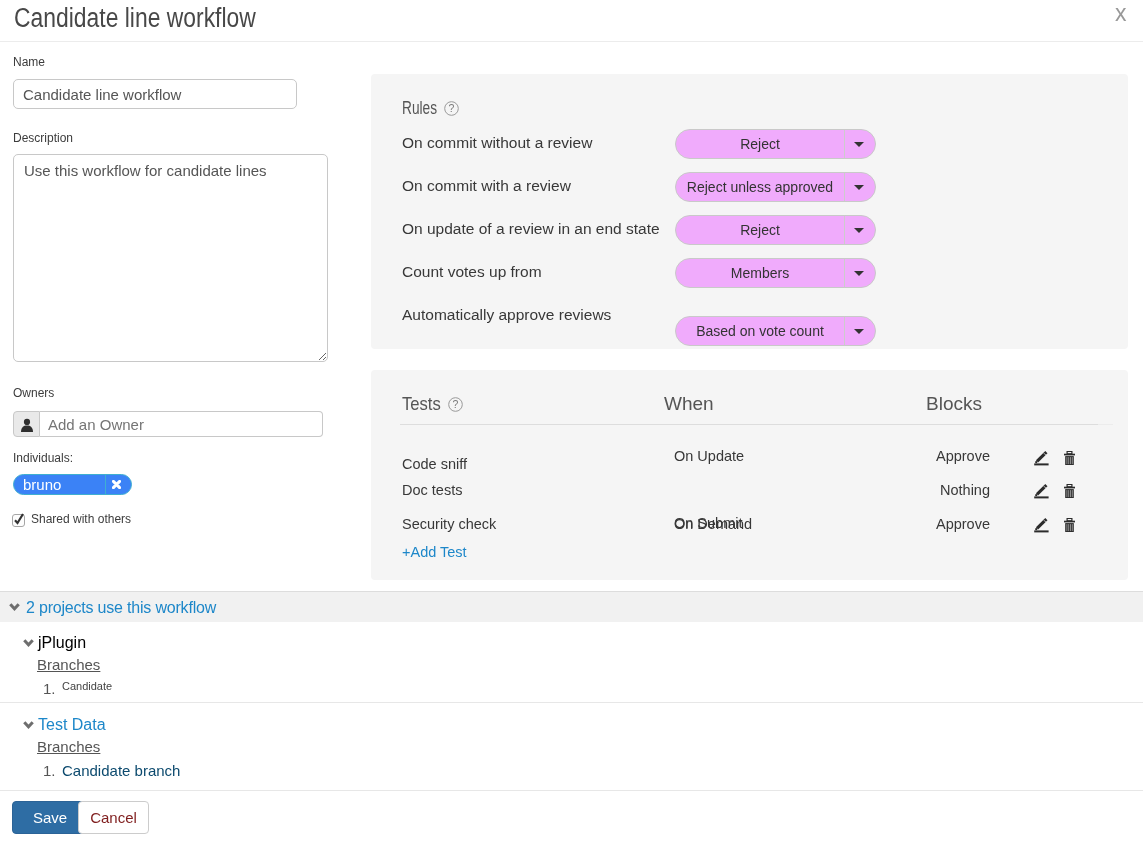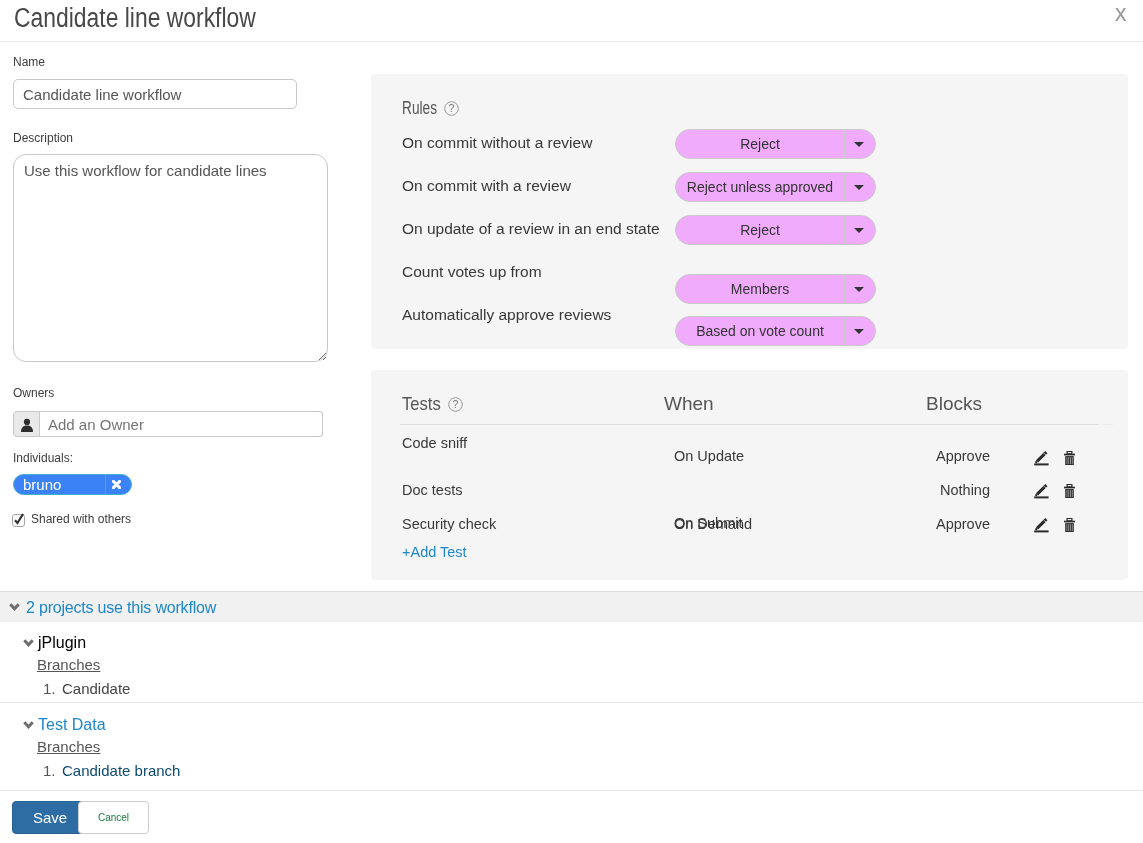--- a/index.html
+++ b/index.html
@@ -21,21 +21,21 @@
 <body>
 <div id="page">
 
   <div class="abs" style="left:0; top:0; width:1143px; height:42px; border-bottom:1px solid #ececec;"></div>
   <div class="abs" style="left:14px; top:3px; font-size:27px; font-weight:300; color:#484848; transform:scaleX(0.848); transform-origin:0 0; white-space:nowrap;">Candidate line workflow</div>
   <div class="abs" style="left:1115px; top:0px; font-size:23px; color:#999;">x</div>
 
   <div class="abs lbl" style="left:13px; top:55px;">Name</div>
   <input class="abs" style="left: 13px; top: 79px; width: 284px; height: 30px; border: 1px solid rgb(200, 200, 200); border-radius: 5px; padding-left: 9px; font-size: 15px; color: rgb(85, 85, 85);" value="Candidate line workflow">
   <div class="abs lbl" style="left:13px; top:131px;">Description</div>
-  <textarea class="abs" style="left: 13px; top: 154px; width: 315px; height: 208px; border: 1px solid rgb(200, 200, 200); border-radius: 13px; padding: 6px 10px; font-size: 15px; color: rgb(85, 85, 85); line-height: 19px;">Use this workflow for candidate lines</textarea>
+  <textarea class="abs" style="left: 13px; top: 154px; width: 315px; height: 208px; border: 1px solid rgb(200, 200, 200); border-radius: 5px; padding: 6px 10px; font-size: 15px; color: rgb(85, 85, 85); line-height: 19px;">Use this workflow for candidate lines</textarea>
   <div class="abs lbl" style="left:13px; top:386px;">Owners</div>
   <div class="abs" style="left:13px; top:411px; width:310px; height:26px;">
     <div style="position:absolute; left:0; top:0; width:27px; height:26px; background:#e9e9e9; border:1px solid #c8c8c8; border-radius:4px 0 0 4px;">
       <svg width="14" height="14" style="position:absolute; left:6px; top:6px;" viewBox="0 0 14 14">
           <circle cx="7" cy="3.9" r="3.1" fill="#2e2e2e"></circle>
           <path d="M1.0 14 C1.0 9.2 3.6 7.4 7 7.4 C10.4 7.4 13.0 9.2 13.0 14 Z" fill="#2e2e2e"></path>
         </svg>
     </div>
     <input style="position: absolute; left: 27px; top: 0px; width: 283px; height: 26px; border-top: 1px solid rgb(200, 200, 200); border-right: 1px solid rgb(200, 200, 200); border-bottom: 1px solid rgb(200, 200, 200); border-image: initial; border-left: none; border-radius: 0px 4px 4px 0px; padding-left: 8px; font-size: 15px; color: rgb(85, 85, 85);" placeholder="Add an Owner">
   </div>
@@ -75,21 +75,21 @@
     </div>
 
   <div class="abs rowlbl" style="left:402px; top:220px;">On update of a review in an end state</div>
   <div class="btn-split" style="top:215px;">
       <div class="txt">Reject</div>
       <div class="div"></div>
       <div class="car"></div>
     </div>
 
   <div class="abs rowlbl" style="left:402px; top:263px;">Count votes up from</div>
-  <div class="btn-split" style="top:274px;">
+  <div class="btn-split" style="top:258px;">
       <div class="txt">Members</div>
       <div class="div"></div>
       <div class="car"></div>
     </div>
 
   <div class="abs rowlbl" style="left:402px; top:306px;">Automatically approve reviews</div>
   <div class="btn-split" style="top:316px;">
       <div class="txt">Based on vote count</div>
       <div class="div"></div>
       <div class="car"></div>
@@ -99,21 +99,21 @@
   <div class="abs ptitle" style="left:402px; top:393px; transform:scaleX(0.875); transform-origin:0 0;">Tests</div>
   <svg class="abs" style="left:448px; top:397px;" width="15" height="15" viewBox="0 0 15 15">
       <circle cx="7.5" cy="7.5" r="6.8" fill="none" stroke="#999"></circle>
       <text x="7.5" y="11" font-size="10.5" fill="#7a7a7a" text-anchor="middle" font-family="Liberation Sans">?</text>
     </svg>
   <div class="abs ptitle" style="left:664px; top:393px;">When</div>
   <div class="abs ptitle" style="left:926px; top:393px;">Blocks</div>
   <div class="abs" style="left:400px; top:424px; width:698px; height:1px; background:#ddd;"></div>
   <div class="abs" style="left:1098px; top:424px; width:15px; height:1px; background:#ececec;"></div>
 
-  <div class="cell" style="left:402px; top:435px;">Code sniff</div>
+  <div class="cell" style="left:402px; top:456px;">Code sniff</div>
   <div class="cell" style="left:674px; top:448px;">On Update</div>
   <div class="cell" style="left:890px; top:448px; width:100px; text-align:right;">Approve</div>
 
   <div class="cell" style="left:402px; top:482px;">Doc tests</div>
   <div class="cell" style="left:674px; top:482px;margin-top:33px;">On Submit</div>
   <div class="cell" style="left:890px; top:482px; width:100px; text-align:right;">Nothing</div>
 
   <div class="cell" style="left:402px; top:515.5px;">Security check</div>
   <div class="cell" style="left:674px; top:515.5px;">On Demand</div>
   <div class="cell" style="left:890px; top:515.5px; width:100px; text-align:right;">Approve</div>
@@ -164,27 +164,27 @@
       <path d="M1.3 2.2 L5.5 6.8 L9.7 2.2" stroke="#6e6e6e" stroke-width="3" fill="none"></path>
     </svg>
   <div class="abs" style="left:26px; top:599px; font-size:16px; color:#1d87c9; letter-spacing:-0.2px; white-space:nowrap;">2 projects use this workflow</div>
 
   <svg class="abs" style="left:23px; top:638px;" width="11" height="9" viewBox="0 0 11 9">
       <path d="M1.3 2.2 L5.5 6.8 L9.7 2.2" stroke="#6e6e6e" stroke-width="3" fill="none"></path>
     </svg>
   <div class="abs" style="left:38px; top:634px; font-size:16px; color:#000000;">jPlugin</div>
   <div class="abs" style="left:37px; top:656px; font-size:15px; color:#555; text-decoration:underline;">Branches</div>
   <div class="abs" style="left:43px; top:680px; font-size:15px; color:#555;">1.</div>
-  <div class="abs" style="left:62px; top:680px; font-size:15px; color:#444;">Candidate</div>
+  <div class="abs" style="left:62px; top:680px; font-size:11px; color:#444;">Candidate</div>
   <div class="abs" style="left:0; top:702px; width:1143px; height:1px; background:#e7e7e7;"></div>
 
   <svg class="abs" style="left:23px; top:719.5px;" width="11" height="9" viewBox="0 0 11 9">
       <path d="M1.3 2.2 L5.5 6.8 L9.7 2.2" stroke="#6e6e6e" stroke-width="3" fill="none"></path>
     </svg>
   <div class="abs" style="left:38px; top:716px; font-size:16px; color:#1d87c9;">Test Data</div>
   <div class="abs" style="left:37px; top:738px; font-size:15px; color:#555; text-decoration:underline;">Branches</div>
   <div class="abs" style="left:43px; top:762px; font-size:15px; color:#555;">1.</div>
   <div class="abs" style="left:62px; top:762px; font-size:15px; color:#0c4a6e;">Candidate branch</div>
   <div class="abs" style="left:0; top:790px; width:1143px; height:1px; background:#e7e7e7;"></div>
 
   <div class="abs" style="left:12px; top:801px; width:76px; height:33px; background:#2e6da4; border:1px solid #2b6397; border-radius:4px; color:#fff; font-size:15px; text-align:center; line-height:31px;">Save</div>
-  <div class="abs" style="left:78px; top:801px; width:71px; height:33px; background:#fff; border:1px solid #ccc; border-radius:4px; color:#15803d; font-size:10px; text-align:center; line-height:31px;">Cancel</div>
+  <div class="abs" style="left:78px; top:801px; width:71px; height:33px; background:#fff; border:1px solid #ccc; border-radius:4px; color:#7f1d1d; font-size:15px; text-align:center; line-height:31px;">Cancel</div>
 </div>
 
 </body></html>

